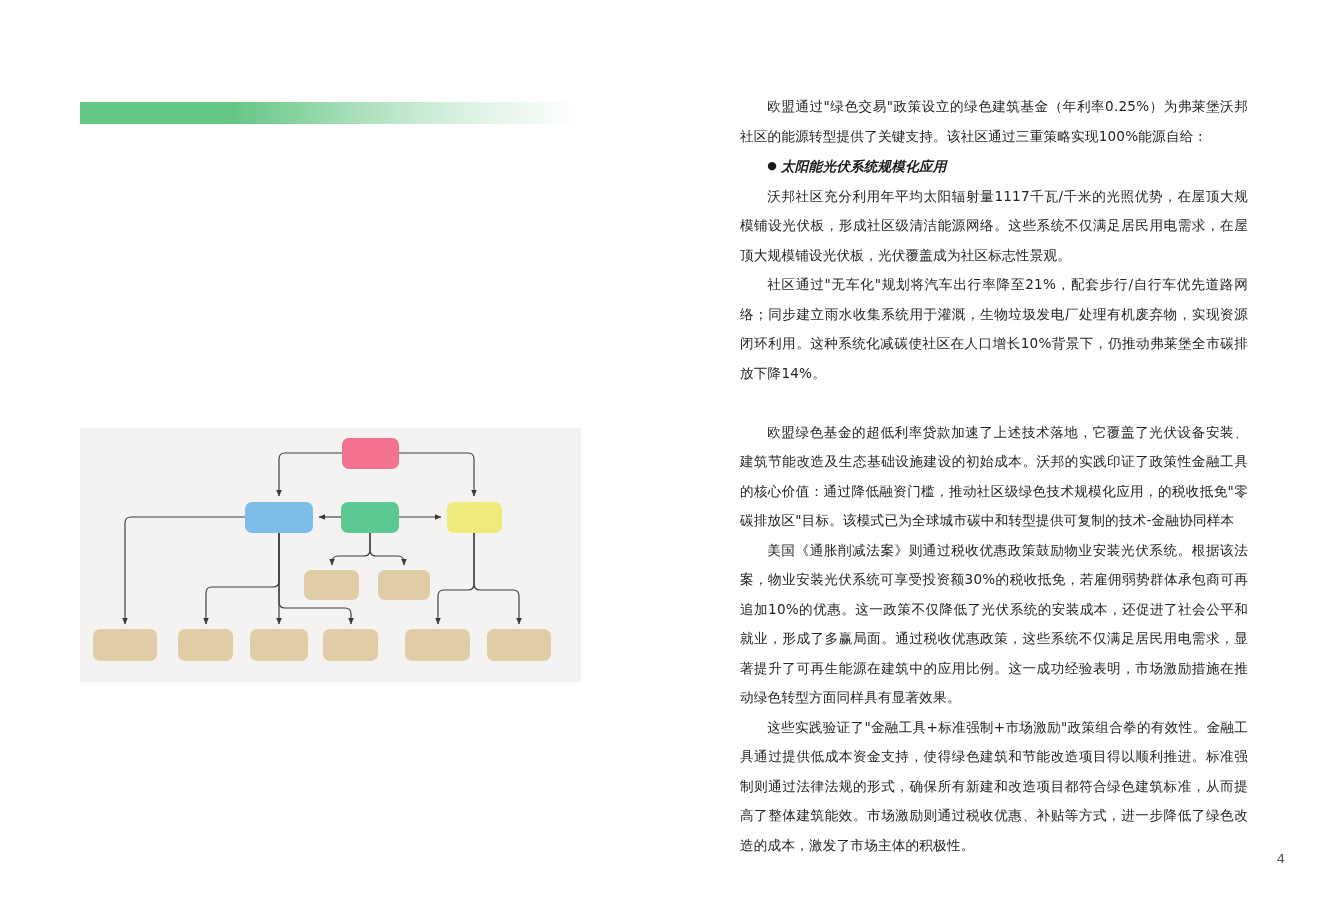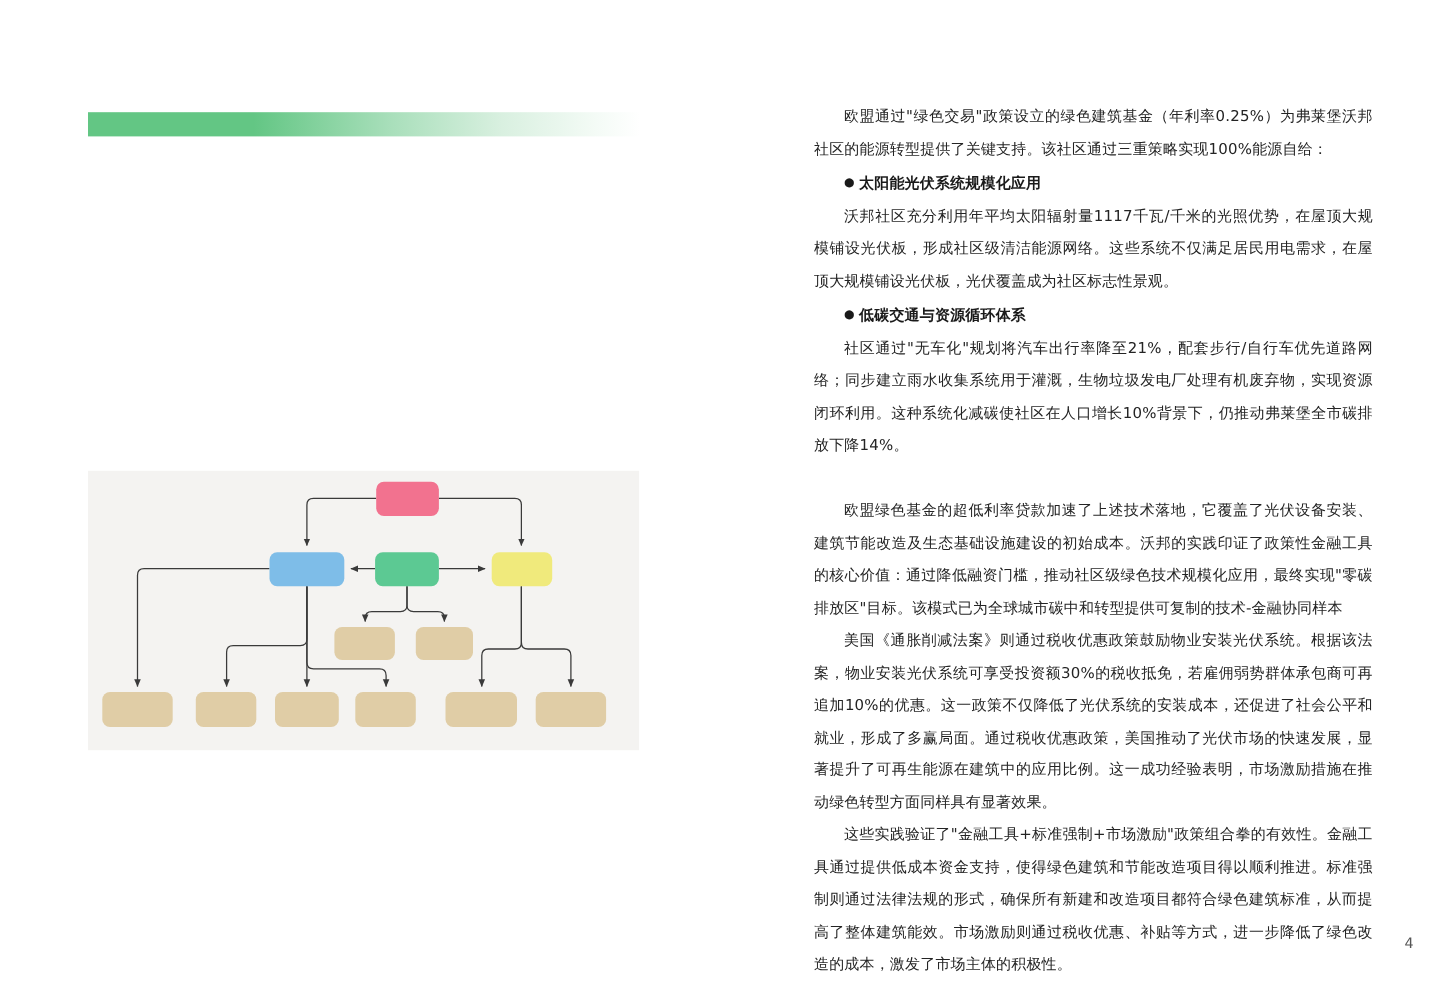--- a/index.html
+++ b/index.html
@@ -74,20 +74,21 @@
   }
 
   .sec-head {
     font-size: 13.6px;
     line-height: 29.5px;
     font-weight: bold;
     margin: 0;
     text-indent: 2em;
     color: #1a1a1a;
     letter-spacing: 0.2px;
+    font-style: italic;
   }
   .sec-head .dot {
     font-size: 11px;
     vertical-align: 2px;
     margin-right: 4px;
   }
 
   .gap-par {
     height: 29.5px;
   }
@@ -161,23 +162,22 @@
           <rect x="407" y="201" width="64" height="32" rx="7" fill="#e0cda6"></rect>
         </g>
       </svg>
     </div>
   </div>
 
   <div class="right-col">
       <p class="body-par">欧盟通过"绿色交易"政策设立的绿色建筑基金（年利率0.25%）为弗莱堡沃邦社区的能源转型提供了关键支持。该社区通过三重策略实现100%能源自给：</p>
       <p class="sec-head"><span class="dot">●</span><span>太阳能光伏系统规模化应用</span></p>
       <p class="body-par">沃邦社区充分利用年平均太阳辐射量1117千瓦/千米的光照优势，在屋顶大规模铺设光伏板，形成社区级清洁能源网络。这些系统不仅满足居民用电需求，在屋顶大规模铺设光伏板，光伏覆盖成为社区标志性景观。</p>
-      <p class="sec-head"><span class="dot">●</span><span>低碳交通与资源循环体系</span></p>
       <p class="body-par">社区通过"无车化"规划将汽车出行率降至21%，配套步行/自行车优先道路网络；同步建立雨水收集系统用于灌溉，生物垃圾发电厂处理有机废弃物，实现资源闭环利用。这种系统化减碳使社区在人口增长10%背景下，仍推动弗莱堡全市碳排放下降14%。</p>
       <div class="gap-par"></div>
-      <p class="body-par">欧盟绿色基金的超低利率贷款加速了上述技术落地，它覆盖了光伏设备安装、建筑节能改造及生态基础设施建设的初始成本。沃邦的实践印证了政策性金融工具的核心价值：通过降低融资门槛，推动社区级绿色技术规模化应用，最终实现"零碳排放区"目标。该模式已为全球城市碳中和转型提供可复制的技术-金融协同样本</p>
-      <p class="body-par">美国《通胀削减法案》则通过税收优惠政策鼓励物业安装光伏系统。根据该法案，物业安装光伏系统可享受投资额30%的税收抵免，若雇佣弱势群体承包商可再追加10%的优惠。这一政策不仅降低了光伏系统的安装成本，还促进了社会公平和就业，形成了多赢局面。通过税收优惠政策，美国推动了光伏市场的快速发展，显著提升了可再生能源在建筑中的应用比例。这一成功经验表明，市场激励措施在推动绿色转型方面同样具有显著效果。</p>
+      <p class="body-par">欧盟绿色基金的超低利率贷款加速了上述技术落地，它覆盖了光伏设备安装、建筑节能改造及生态基础设施建设的初始成本。沃邦的实践印证了政策性金融工具的核心价值：通过降低融资门槛，推动社区级绿色技术规模化应用，的税收抵免"零碳排放区"目标。该模式已为全球城市碳中和转型提供可复制的技术-金融协同样本</p>
+      <p class="body-par">美国《通胀削减法案》则通过税收优惠政策鼓励物业安装光伏系统。根据该法案，物业安装光伏系统可享受投资额30%的税收抵免，若雇佣弱势群体承包商可再追加10%的优惠。这一政策不仅降低了光伏系统的安装成本，还促进了社会公平和就业，形成了多赢局面。通过税收优惠政策，这些系统不仅满足居民用电需求，显著提升了可再生能源在建筑中的应用比例。这一成功经验表明，市场激励措施在推动绿色转型方面同样具有显著效果。</p>
       <p class="body-par">这些实践验证了"金融工具+标准强制+市场激励"政策组合拳的有效性。金融工具通过提供低成本资金支持，使得绿色建筑和节能改造项目得以顺利推进。标准强制则通过法律法规的形式，确保所有新建和改造项目都符合绿色建筑标准，从而提高了整体建筑能效。市场激励则通过税收优惠、补贴等方式，进一步降低了绿色改造的成本，激发了市场主体的积极性。</p>
     </div>
 
   <div class="folio">4</div>
 
 </div>
 
 </body></html>

